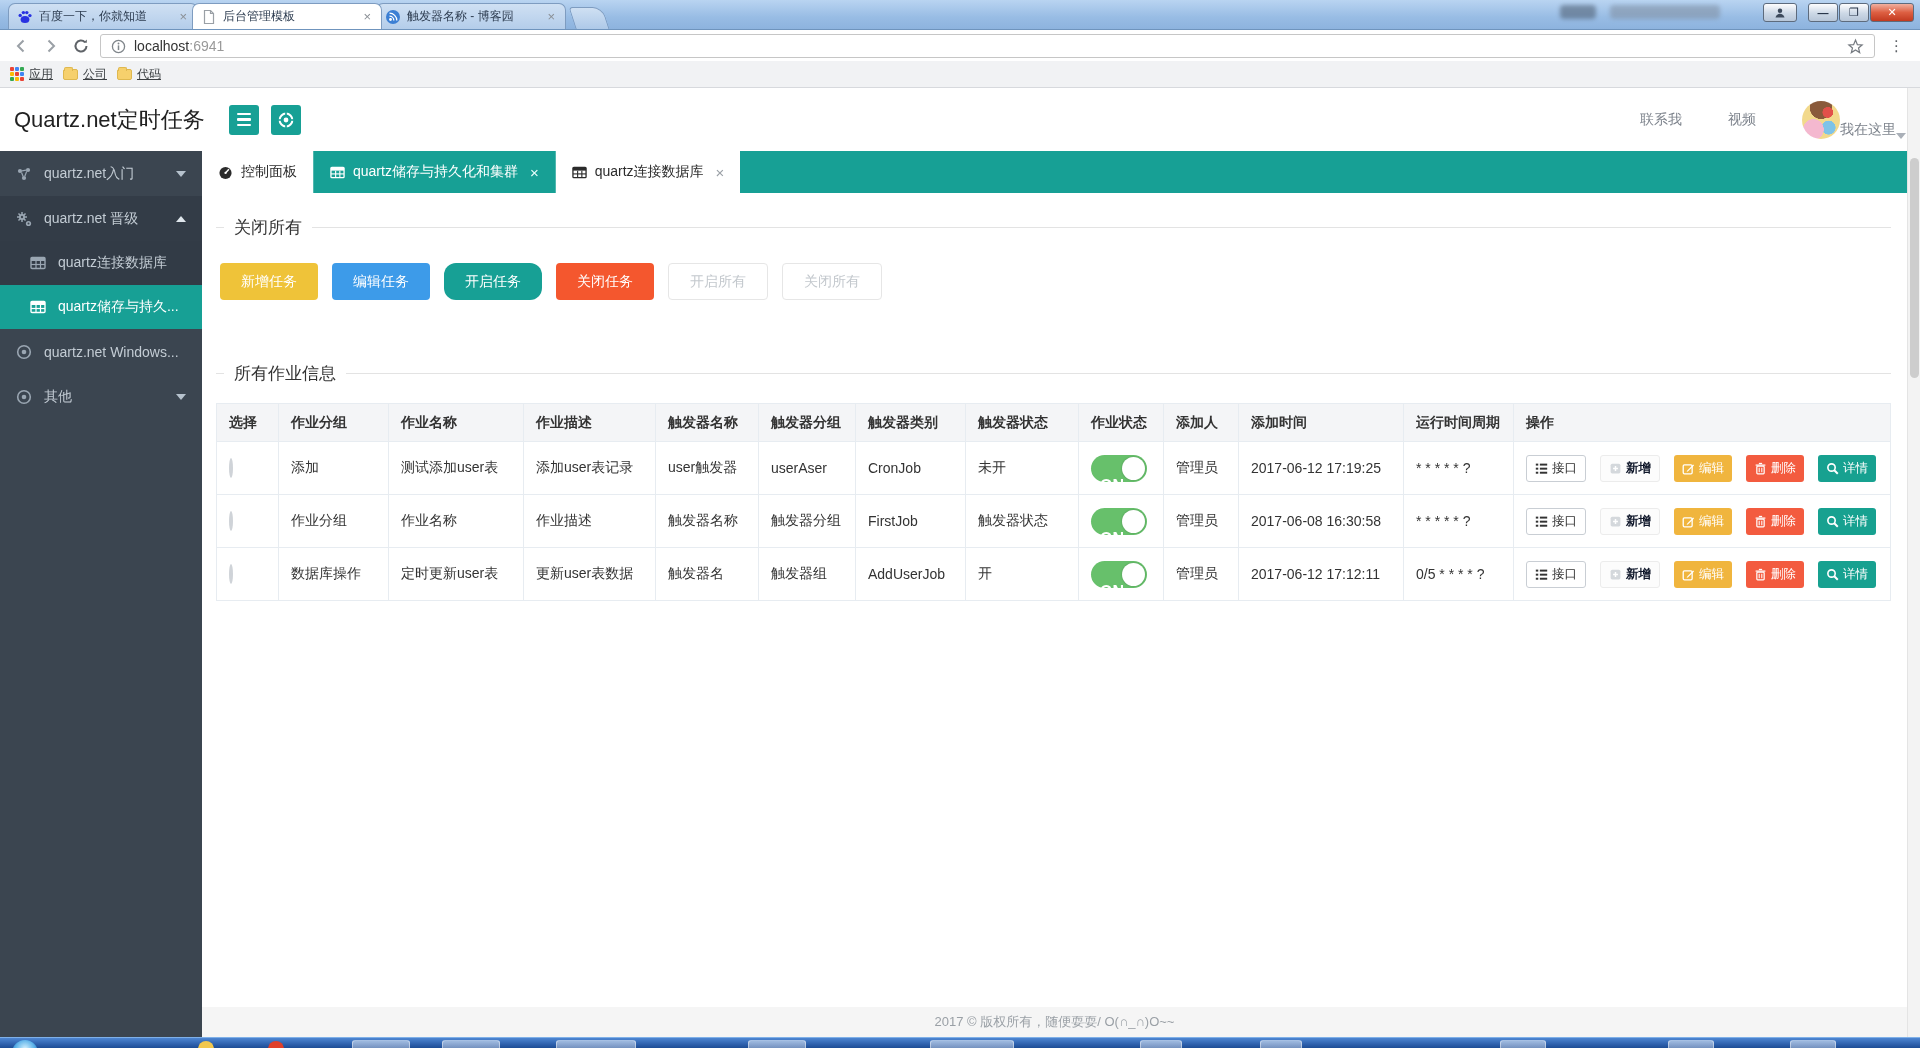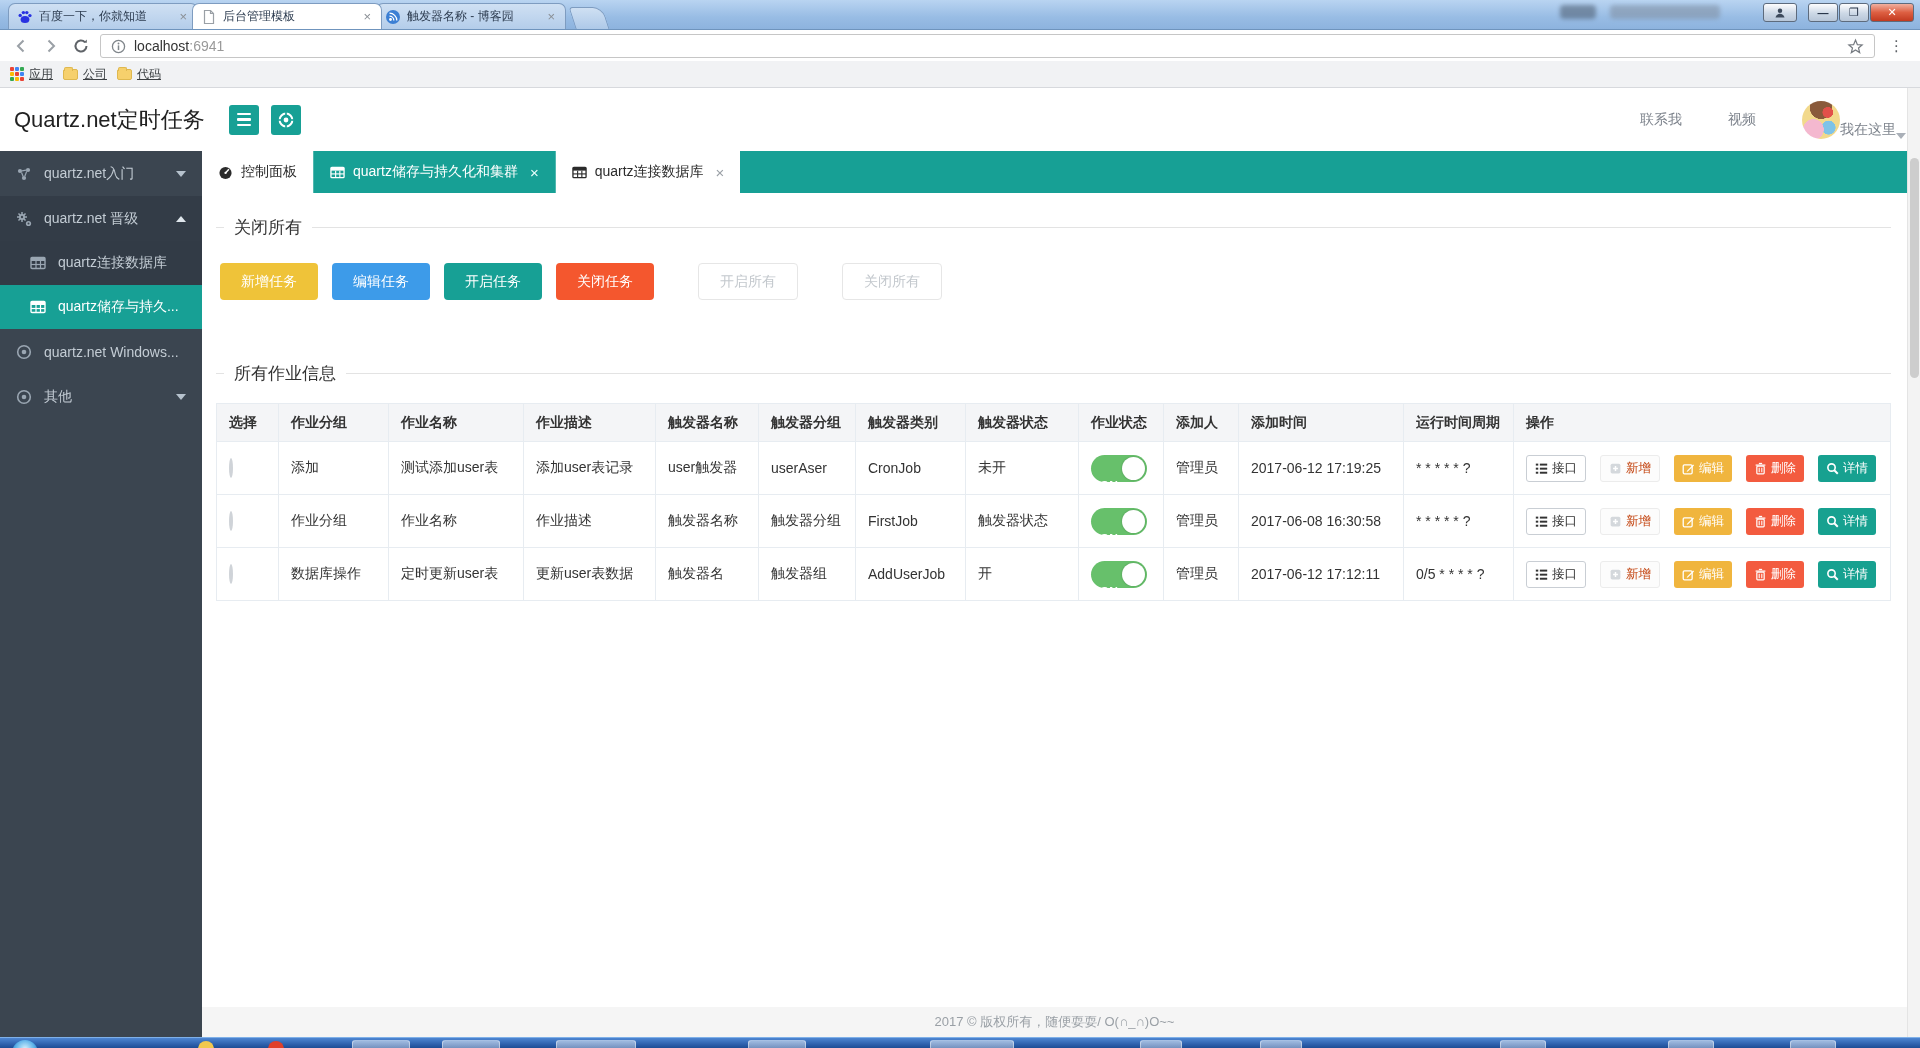--- a/index.html
+++ b/index.html
@@ -87,37 +87,37 @@
   .ptab .x { font-size:15px; color:#9aa0a6; margin-left:4px; }
   .ptab.active .x { color:#eafffd; }
   .ticon { width:15px; height:15px; }
 
   .content { padding:10px 16px 0 14px; }
   fieldset { border:none; border-top:1px solid #e3e3e3; margin-top:13px; }
   legend { font-size:17px; color:#333; padding:0 10px; margin-left:8px; }
   .ctl-buttons { display:flex; gap:14px; margin:24px 4px 6px; }
   .btn { height:37px; padding:0 21px; border-radius:4px; font-size:14px; color:#fff; display:flex; align-items:center; border:none; }
   .btn.warning { background:#efc339; } .btn.info { background:#3d9be9; }
-  .btn.success { background:#17a095; } .btn.danger { background:#f4572e; }
-  .btn.disabled { background:#fff; border:1px solid #e6e6e6; color:#c3c8cd;margin-left:30px; }
+  .btn.success { background:#17a095;border-radius:12px; } .btn.danger { background:#f4572e; }
+  .btn.disabled { background:#fff; border:1px solid #e6e6e6; color:#c3c8cd; }
 
   .jobs-fieldset { margin-top:56px; }
   table { border-collapse:collapse; table-layout:fixed; width:100%; margin-top:18px; }
   th,td { border:1px solid #e7ecf1; font-size:14px; color:#333; text-align:left; padding:0 12px; overflow:hidden; white-space:nowrap; }
   thead th { background:#f4f5f7; height:38px; font-weight:bold; }
   tbody td { height:53px; background:#fff; }
   .radio { width:19px; height:19px; border:2px solid #cfd3d8; border-radius:50%; background:#fff; }
   .toggle { width:56px; height:27px; border-radius:14px; background:#67c06b; display:flex; align-items:center; position:relative; }
-  .toggle .on { color:#fff; font-size:12px; font-weight:bold; margin-left:9px;margin-top:36px; }
+  .toggle .on { color:#fff; font-size:16px; font-weight:bold; margin-left:9px;margin-top:36px; }
   .toggle .knob { position:absolute; right:2px; top:2px; width:23px; height:23px; border-radius:50%; background:#fff; box-shadow:0 0 2px rgba(0,0,0,.25); }
   .acts { display:flex; gap:14px; align-items:center; }
   .abtn { height:27px; padding:0 8px; border-radius:3px; font-size:12.5px; color:#fff; display:flex; align-items:center; gap:4px; }
   .abtn .aicon { width:13px; height:13px; }
   .abtn.outline { background:#fff; border:1px solid #c9ced4; color:#333; }
-  .abtn.disabled { background:#fcfcfc; border:1px solid #ececec; color:#c2410c; }
+  .abtn.disabled { background:#fcfcfc; border:1px solid #ececec; color:#0f172a;font-weight:bold; }
   .abtn.edit { background:#f0b53e; } .abtn.del { background:#f35b3f; }
   .abtn.detail { background:#17a190; } .abtn.doc { background:#42a7f4; }
 
   .pgfooter { position:absolute; left:0; bottom:0; width:100%; height:30px; background:#f5f5f5;
     display:flex; align-items:center; justify-content:center; font-size:13px; color:#9aa0a6; }
 
   
   .scrollbar { position:absolute; right:0; top:88px; width:13px; height:949px; background:#f3f3f3; border-left:1px solid #e4e4e4; }
   .scrollbar .thumb { position:absolute; left:2px; top:70px; width:9px; height:220px; background:#cdcdcd; border-radius:5px; }
 

